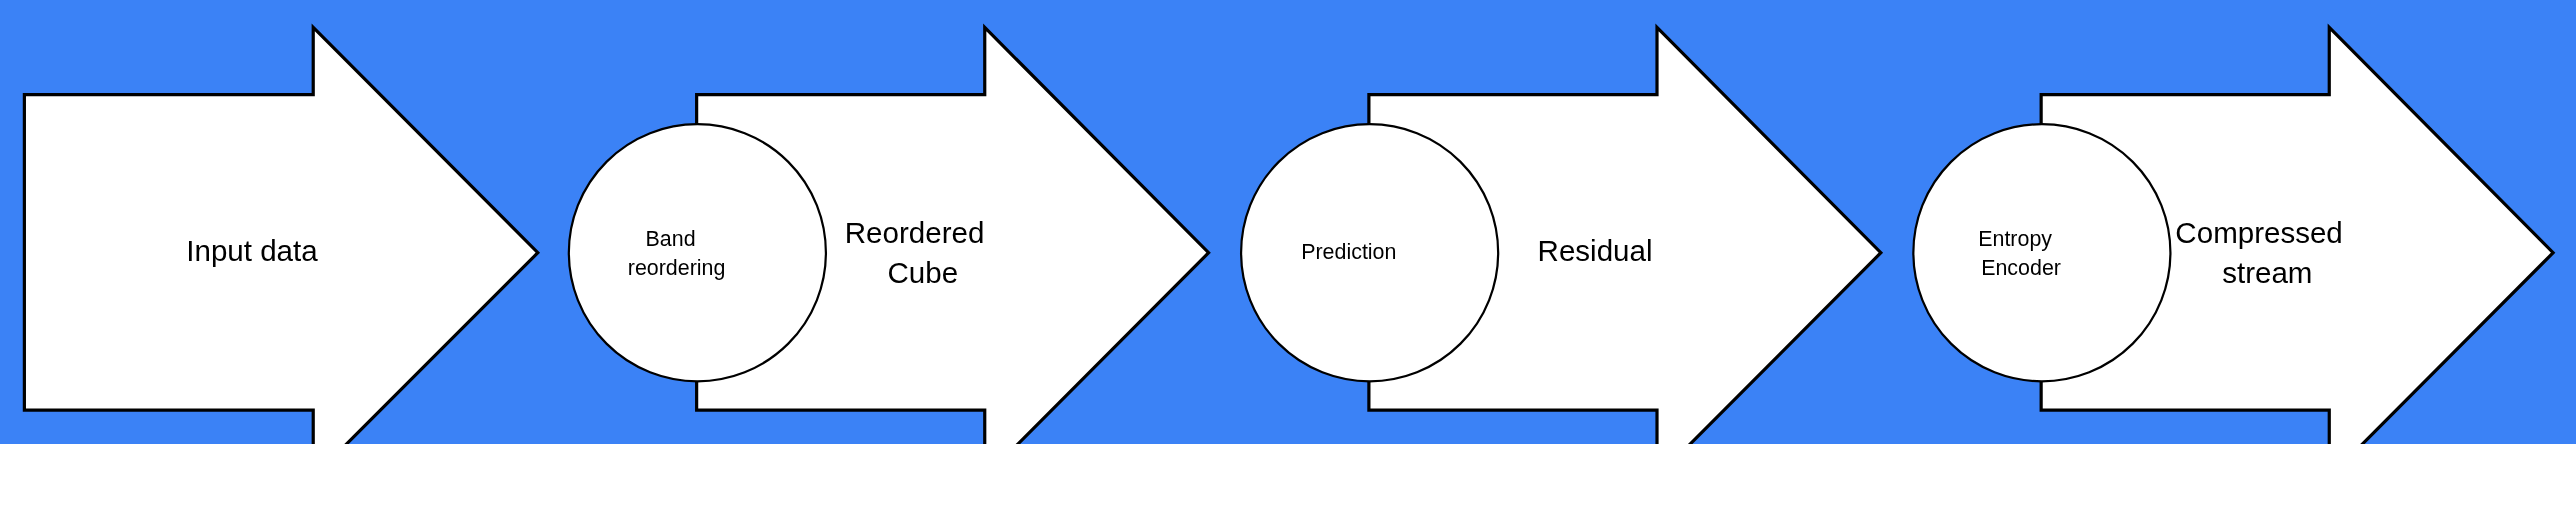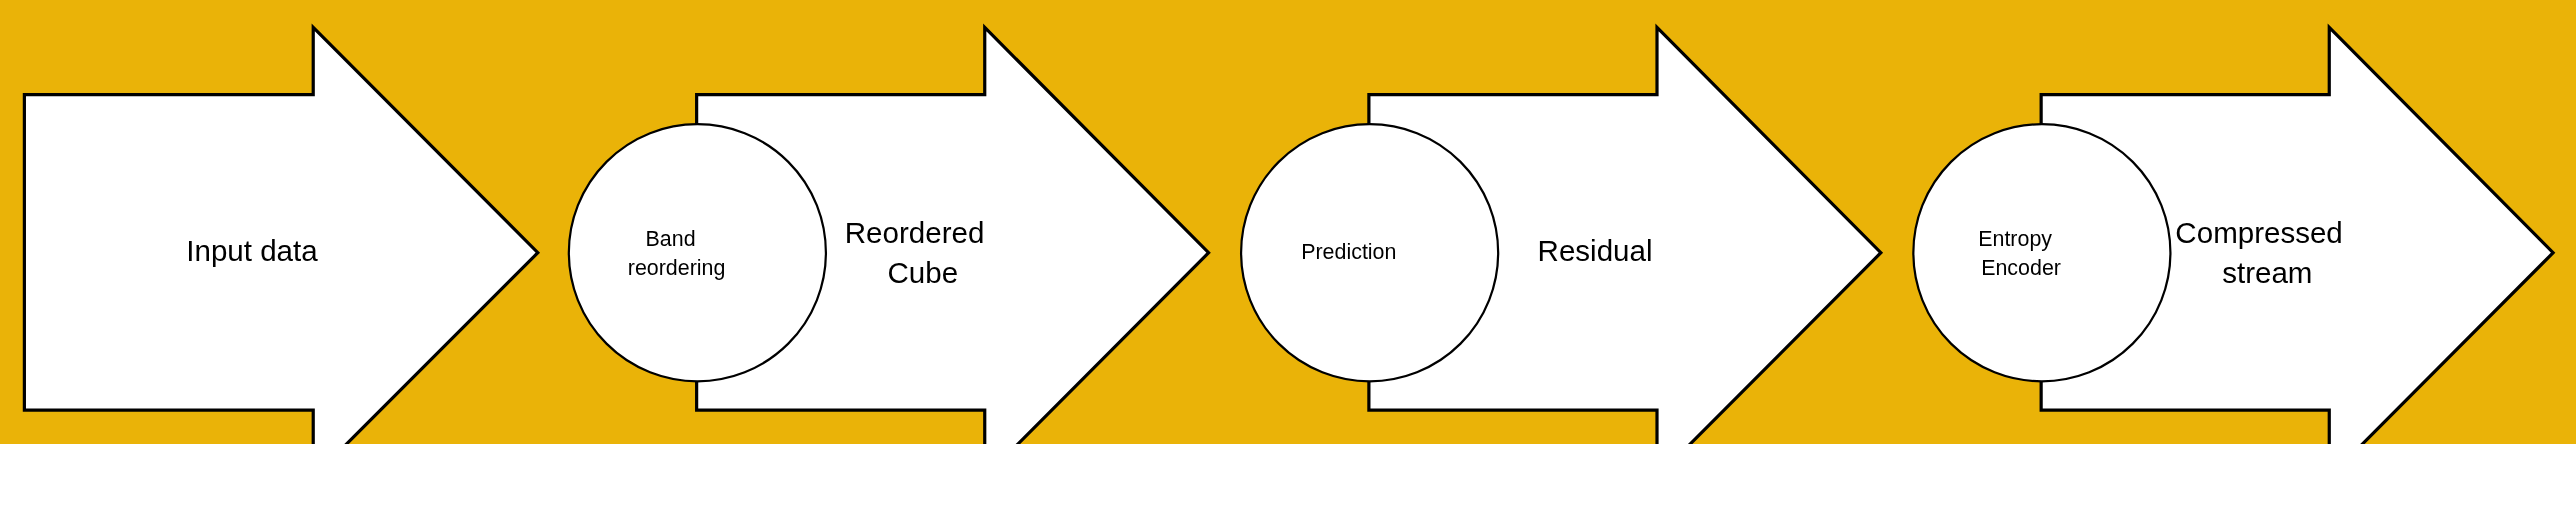--- a/index.html
+++ b/index.html
@@ -9,21 +9,21 @@
     background: #ffffff;
   }
   body {
     font-family: "Liberation Sans", sans-serif;
     color: #000000;
   }
   #diagram-root {
     position: relative;
     width: 2576px;
     height: 444px;
-    background: #eab308;
+    background: #3b82f6;
     overflow: hidden;
   }
   #pipeline-svg {
     display: block;
     width: 2576px;
     height: 521px;
   }
   .shape-outline {
     fill: #ffffff;
     stroke: #000000;

